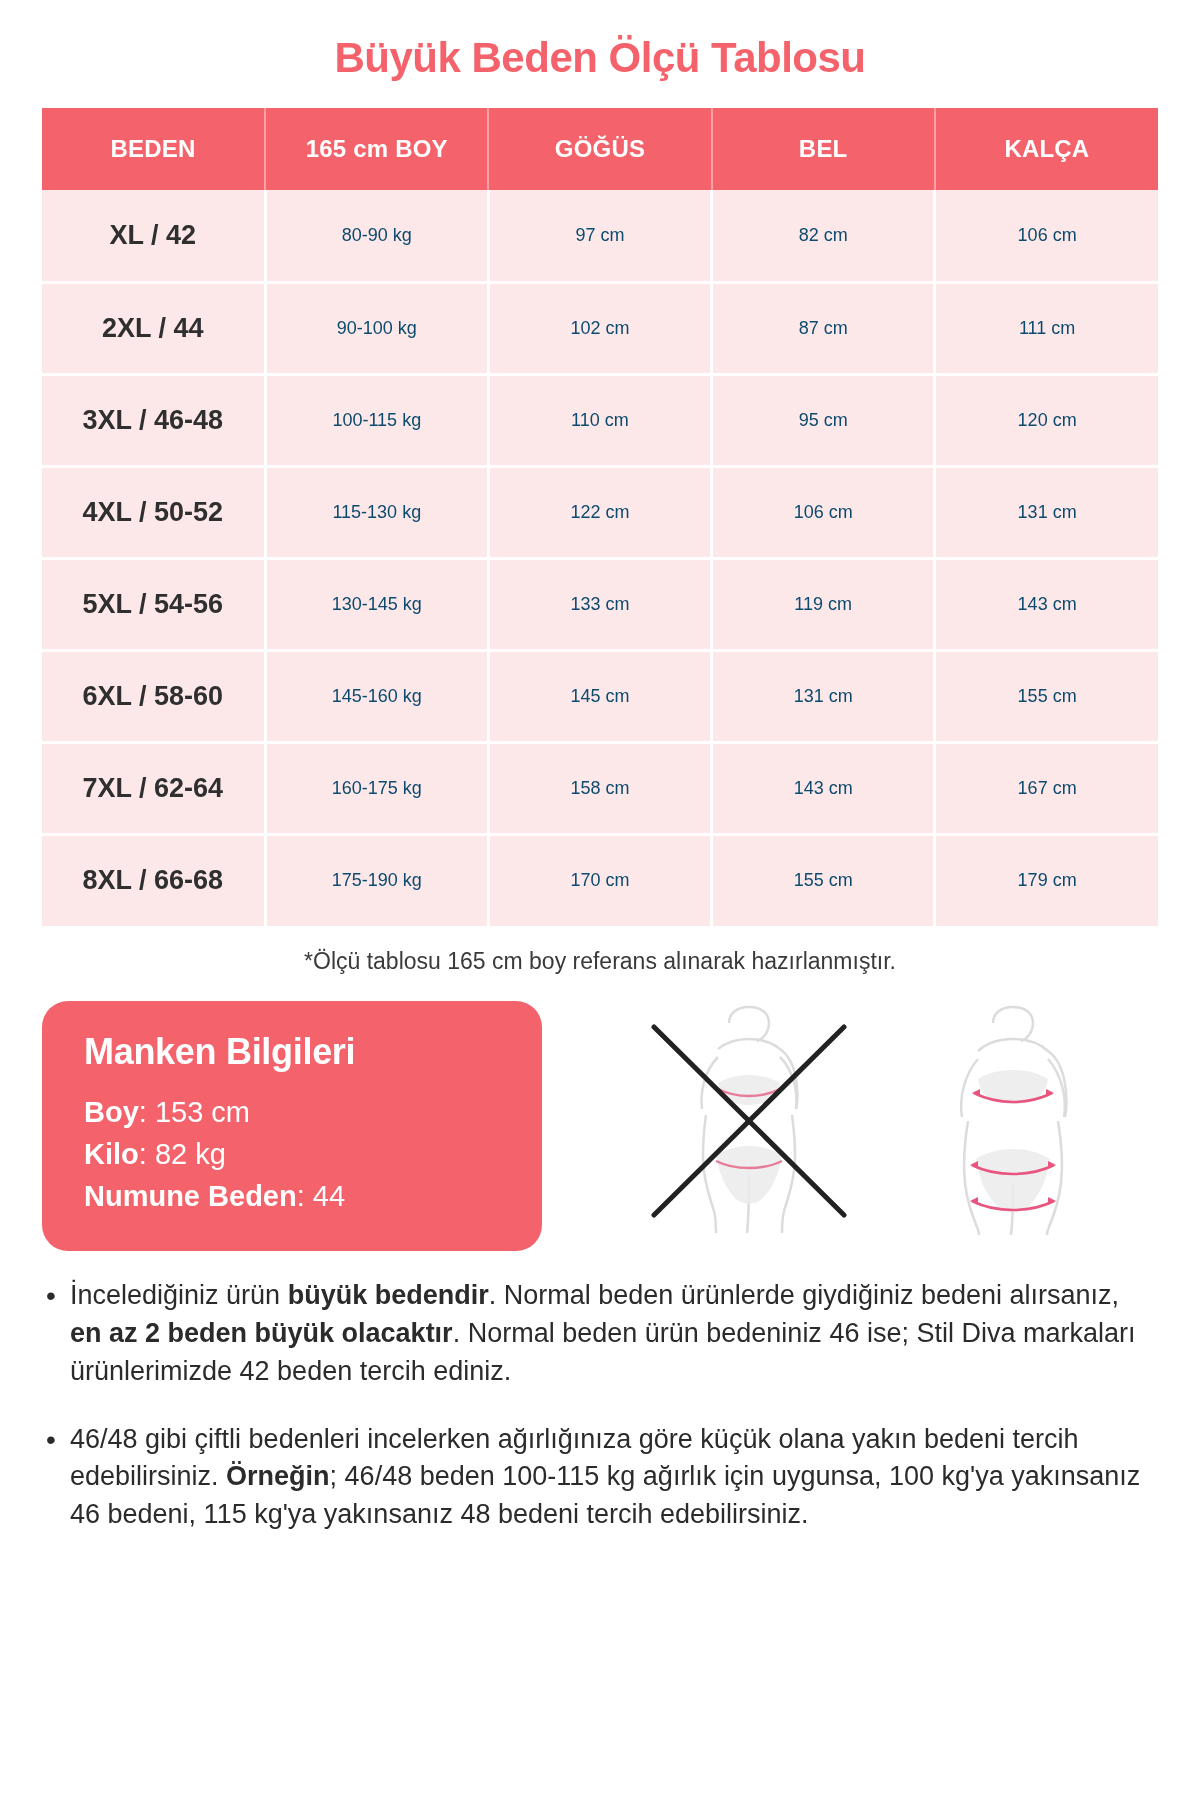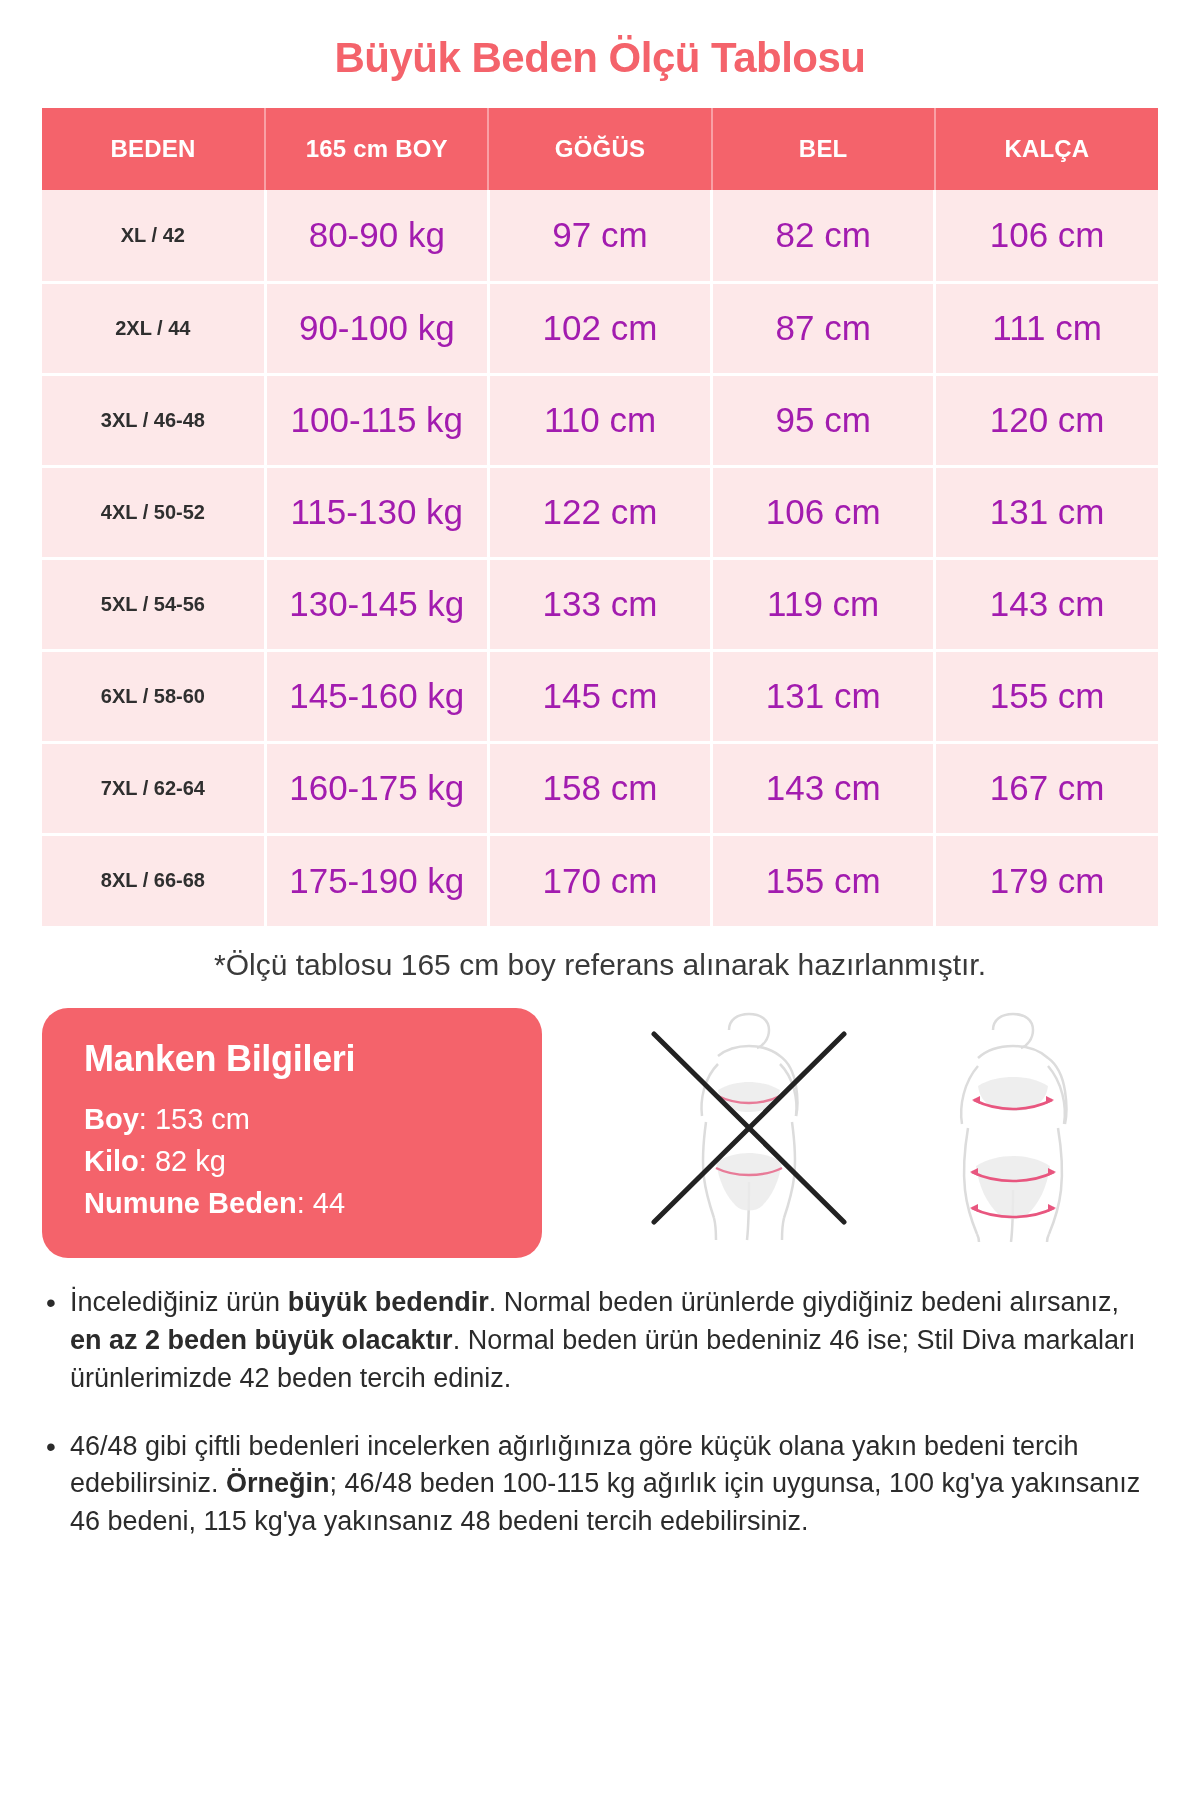--- a/index.html
+++ b/index.html
@@ -55,36 +55,36 @@
     border-right: 2px solid #f9a0a5;
     letter-spacing: 0.2px;
   }
   table.size-table thead th:last-child { border-right: none; }
 
   table.size-table tbody td {
     background: #fde8e9;
     text-align: center;
     height: 92px;
     vertical-align: middle;
-    font-size: 35px;
-    color: #a21caf;
+    font-size: 18px;
+    color: #0c4a6e;
     border-right: 3px solid #ffffff;
     border-bottom: 3px solid #ffffff;
   }
   table.size-table tbody td:last-child { border-right: none; }
   table.size-table tbody tr:last-child td { border-bottom: none; }
   table.size-table tbody td.size-col {
     font-weight: bold;
-    font-size: 20px;
+    font-size: 27px;
     color: #2f2f2f;
   }
 
   .table-note {
     text-align: center;
-    font-size: 30px;
+    font-size: 23px;
     color: #3a3a3a;
     padding: 22px 42px 0 42px;
   }
 
   
   .mid-section {
     display: flex;
     align-items: flex-start;
     padding: 26px 42px 0 42px;
     gap: 8px;

